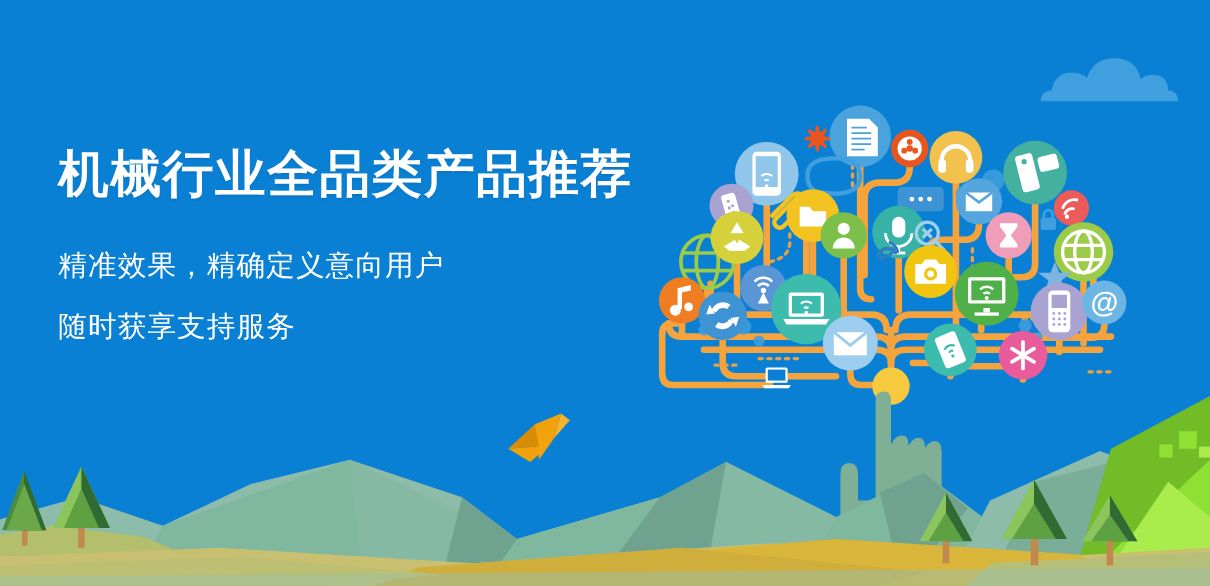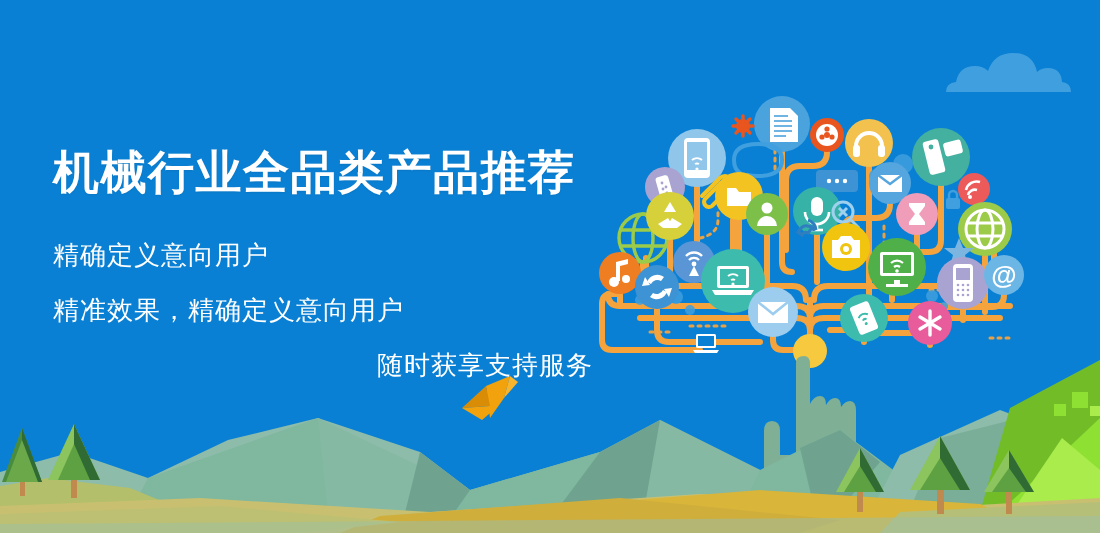--- a/index.html
+++ b/index.html
@@ -13,21 +13,21 @@
     width:1100px; height:533px;
     background:#0a80d4;
     overflow:hidden;
   }
   .layer { position:absolute; inset:0; }
   svg.layer { display:block; }
 
   
   #text-block {
     position:absolute;
-    left:53px; top:144px;
+    left:53px; top:130px;
     width:540px;
     z-index:40;
   }
   #headline {
     color:#ffffff;
     font-size:46px;
     font-weight:bold;
     letter-spacing:1.5px;
     line-height:1.25;
     white-space:nowrap;
@@ -36,21 +36,21 @@
   #sublines { margin-top:40px; }
   .subline {
     color:#ffffff;
     font-size:26px;
     font-weight:400;
     letter-spacing:1px;
     line-height:1.0;
     margin-bottom:29px;
     white-space:nowrap;
   }
-  .subline:last-child { margin-bottom:16px;text-align:right; }
+  .subline:last-child { margin-bottom:16px; }
 </style>
 </head>
 <body>
 
 <div id="banner">
 
   <svg class="layer" viewBox="0 0 1100 533" preserveAspectRatio="none" width="1100" height="533">
     <rect x="0" y="0" width="1100" height="533" fill="#0a80d4"></rect>
 
     <g>
@@ -470,19 +470,18 @@
         <polygon fill="#5ea143" points="1009,468 1026,492 992,492"></polygon>
       </g>
 
       <polygon fill="#9ec0a2" opacity=".55" points="0,524 1100,516 1100,533 0,533"></polygon>
     </g>
   </svg>
 
   <div id="text-block">
     <div id="headline">机械行业全品类产品推荐</div>
     <div id="sublines">
-      <div class="subline">精确定义意向用户</div>
       <div class="subline">精准效果，精确定义意向用户</div>
       <div class="subline">随时获享支持服务</div>
     </div>
   </div>
 
 </div>
 
 </body></html>

